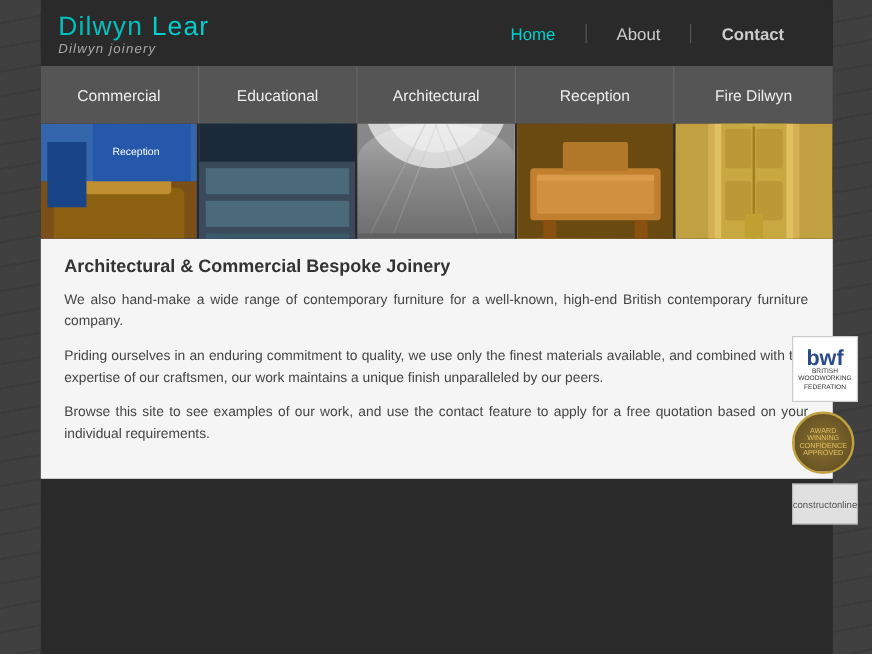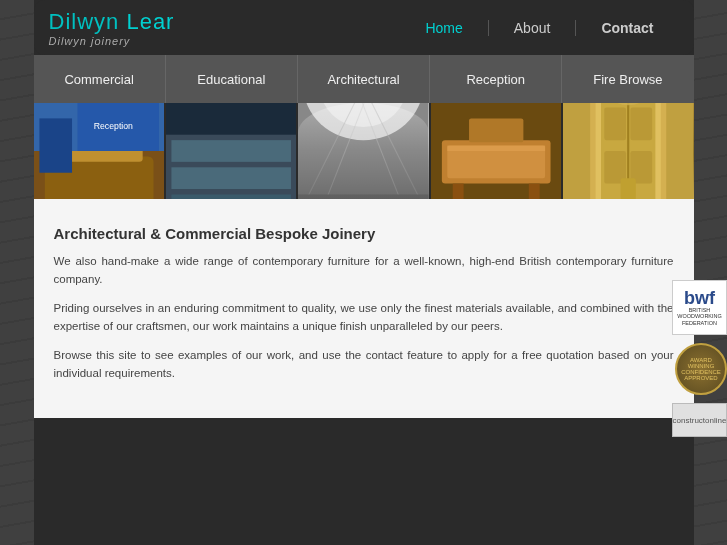--- a/index.html
+++ b/index.html
@@ -162,21 +162,21 @@
     }
 
     .img-slot-3::after {
       background: linear-gradient(180deg, rgba(255,255,255,0.3) 0%, transparent 50%, rgba(0,0,0,0.2) 100%);
       border-radius: 50% 50% 0 0 / 30px 30px 0 0;
     }
 
     
     .content-area {
       background: #f5f5f5;
-      padding: 26px 20px;
+      padding: 15px 20px;
       min-height: 200px;
     }
 
     .content-title {
       font-size: 15px;
       font-weight: bold;
       color: #333;
       margin-bottom: 10px;
     }
 
@@ -189,21 +189,21 @@
     }
 
     
     .sidebar-right {
       position: absolute;
       right: 0;
       top: 280px;
       width: 67px;
       display: flex;
       flex-direction: column;
-      align-items: flex-end;
+      align-items: flex-start;
       gap: 8px;
       z-index: 2;
     }
 
     .bwf-logo {
       width: 55px;
       height: 55px;
       background: #fff;
       border: 1px solid #ccc;
       display: flex;
@@ -275,21 +275,21 @@
         <a href="#">About</a>
         <a href="#">Contact</a>
       </nav>
     </div>
 
     <div class="sub-nav">
       <a href="#">Commercial</a>
       <a href="#">Educational</a>
       <a href="#">Architectural</a>
       <a href="#">Reception</a>
-      <a href="#">Fire Browse</a>
+      <a href="#">Fire Dilwyn</a>
     </div>
 
     <div class="gallery-strip">
       <div class="img-slot img-slot-1">
         
         <svg width="100%" height="100%" viewBox="0 0 120 120" preserveAspectRatio="xMidYMid slice">
           <rect width="120" height="120" fill="#2a4a80"></rect>
           <rect x="0" y="60" width="120" height="60" fill="#7a5018"></rect>
           <rect x="10" y="65" width="100" height="45" rx="5" fill="#8B6010"></rect>
           <rect x="20" y="55" width="80" height="15" rx="3" fill="#c09030"></rect>

